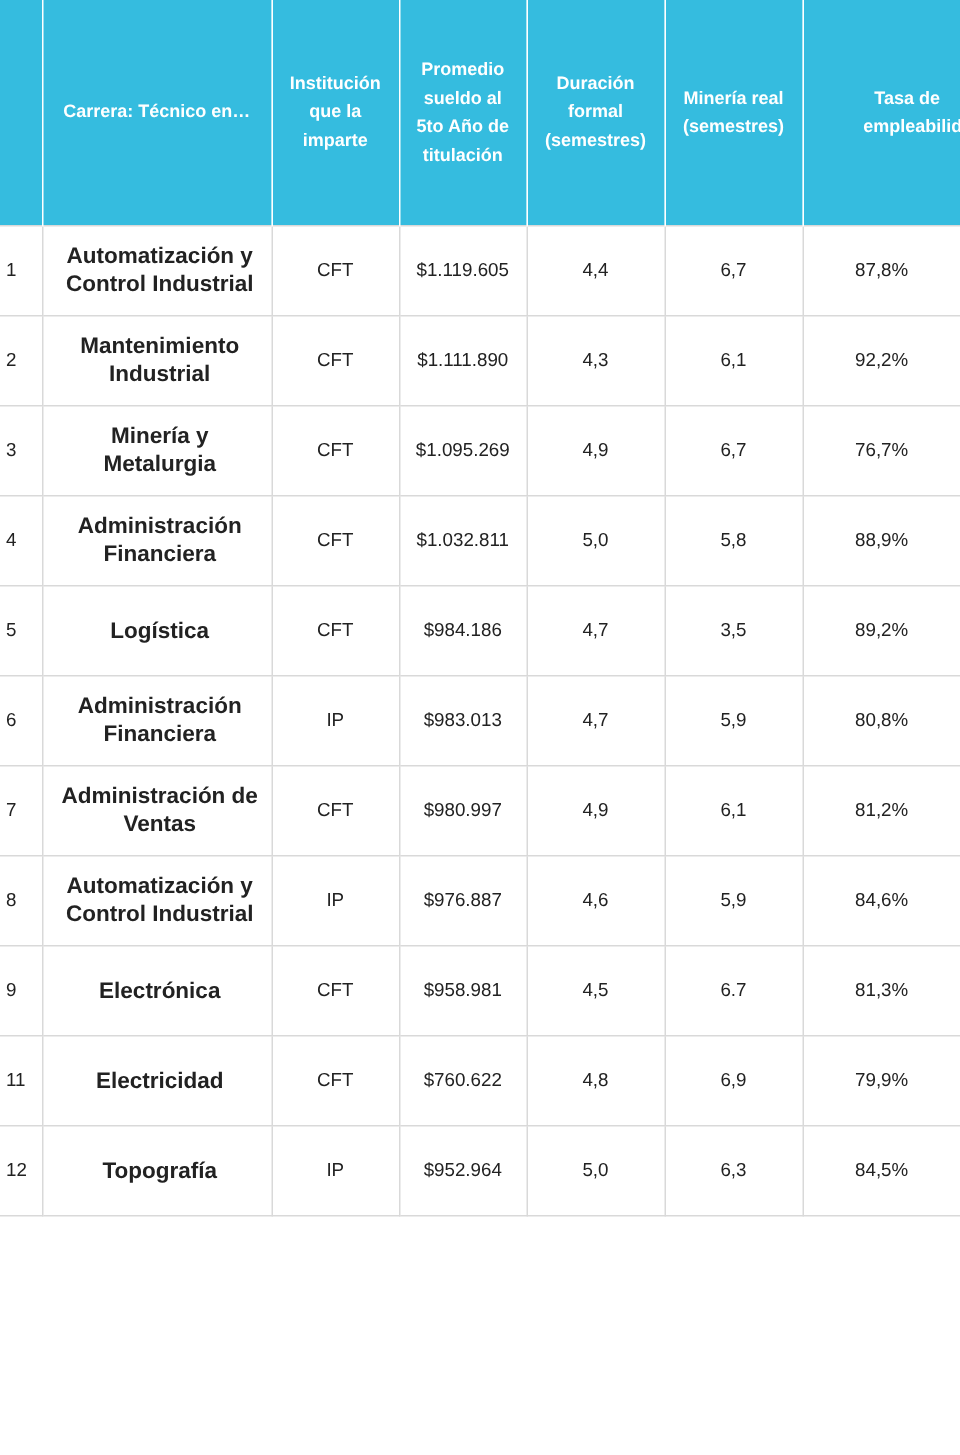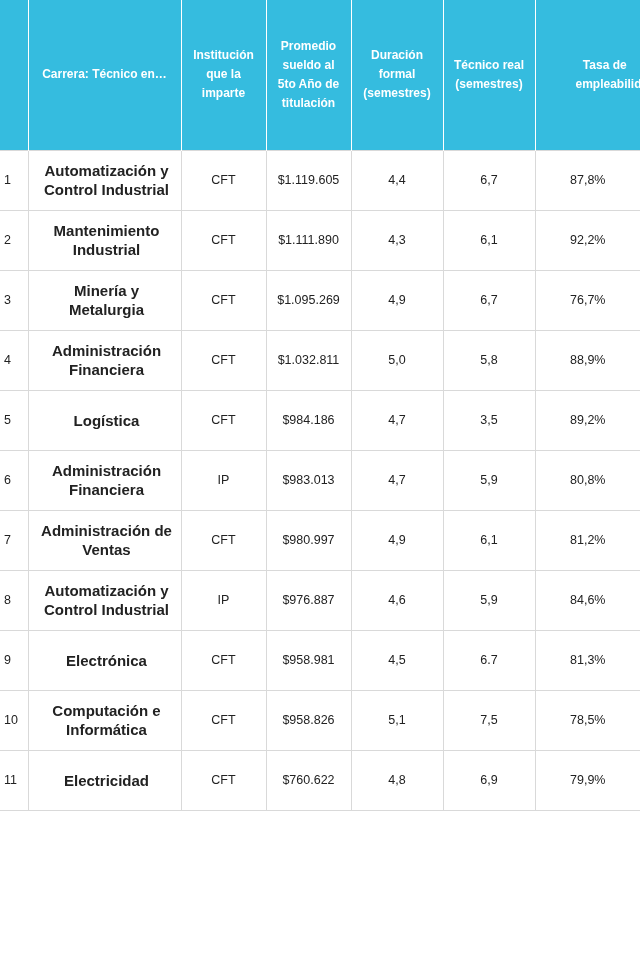--- a/index.html
+++ b/index.html
@@ -93,21 +93,21 @@
     <col class="c-dreal">
     <col class="c-tasa">
   </colgroup>
   <thead>
     <tr>
       <th class="th-rank"></th>
       <th>Carrera: Técnico en…</th>
       <th>Institución que la imparte</th>
       <th>Promedio sueldo al 5to Año de titulación</th>
       <th>Duración formal (semestres)</th>
-      <th>Técnico real (semestres)</th>
+      <th>Minería real (semestres)</th>
       <th>Tasa de empleabilidad</th>
     </tr>
   </thead>
   <tbody>
     <tr>
       <td class="rank-cell">1</td>
       <td class="carrera-cell">Automatización y Control Industrial</td>
       <td>CFT</td>
       <td class="sueldo-cell">$1.119.605</td>
       <td>4,4</td>
@@ -180,31 +180,31 @@
     <tr>
       <td class="rank-cell">9</td>
       <td class="carrera-cell">Electrónica</td>
       <td>CFT</td>
       <td class="sueldo-cell">$958.981</td>
       <td>4,5</td>
       <td>6.7</td>
       <td>81,3%</td>
     </tr>
     <tr>
-      <td class="rank-cell">10</td>
-      <td class="carrera-cell">Computación e Informática</td>
-      <td>CFT</td>
-      <td class="sueldo-cell">$958.826</td>
-      <td>5,1</td>
-      <td>7,5</td>
-      <td>78,5%</td>
-    </tr>
-    <tr>
       <td class="rank-cell">11</td>
       <td class="carrera-cell">Electricidad</td>
       <td>CFT</td>
       <td class="sueldo-cell">$760.622</td>
       <td>4,8</td>
       <td>6,9</td>
       <td>79,9%</td>
     </tr>
+    <tr>
+      <td class="rank-cell">12</td>
+      <td class="carrera-cell">Topografía</td>
+      <td>IP</td>
+      <td class="sueldo-cell">$952.964</td>
+      <td>5,0</td>
+      <td>6,3</td>
+      <td>84,5%</td>
+    </tr>
   </tbody>
 </table>
 
 </body></html>

